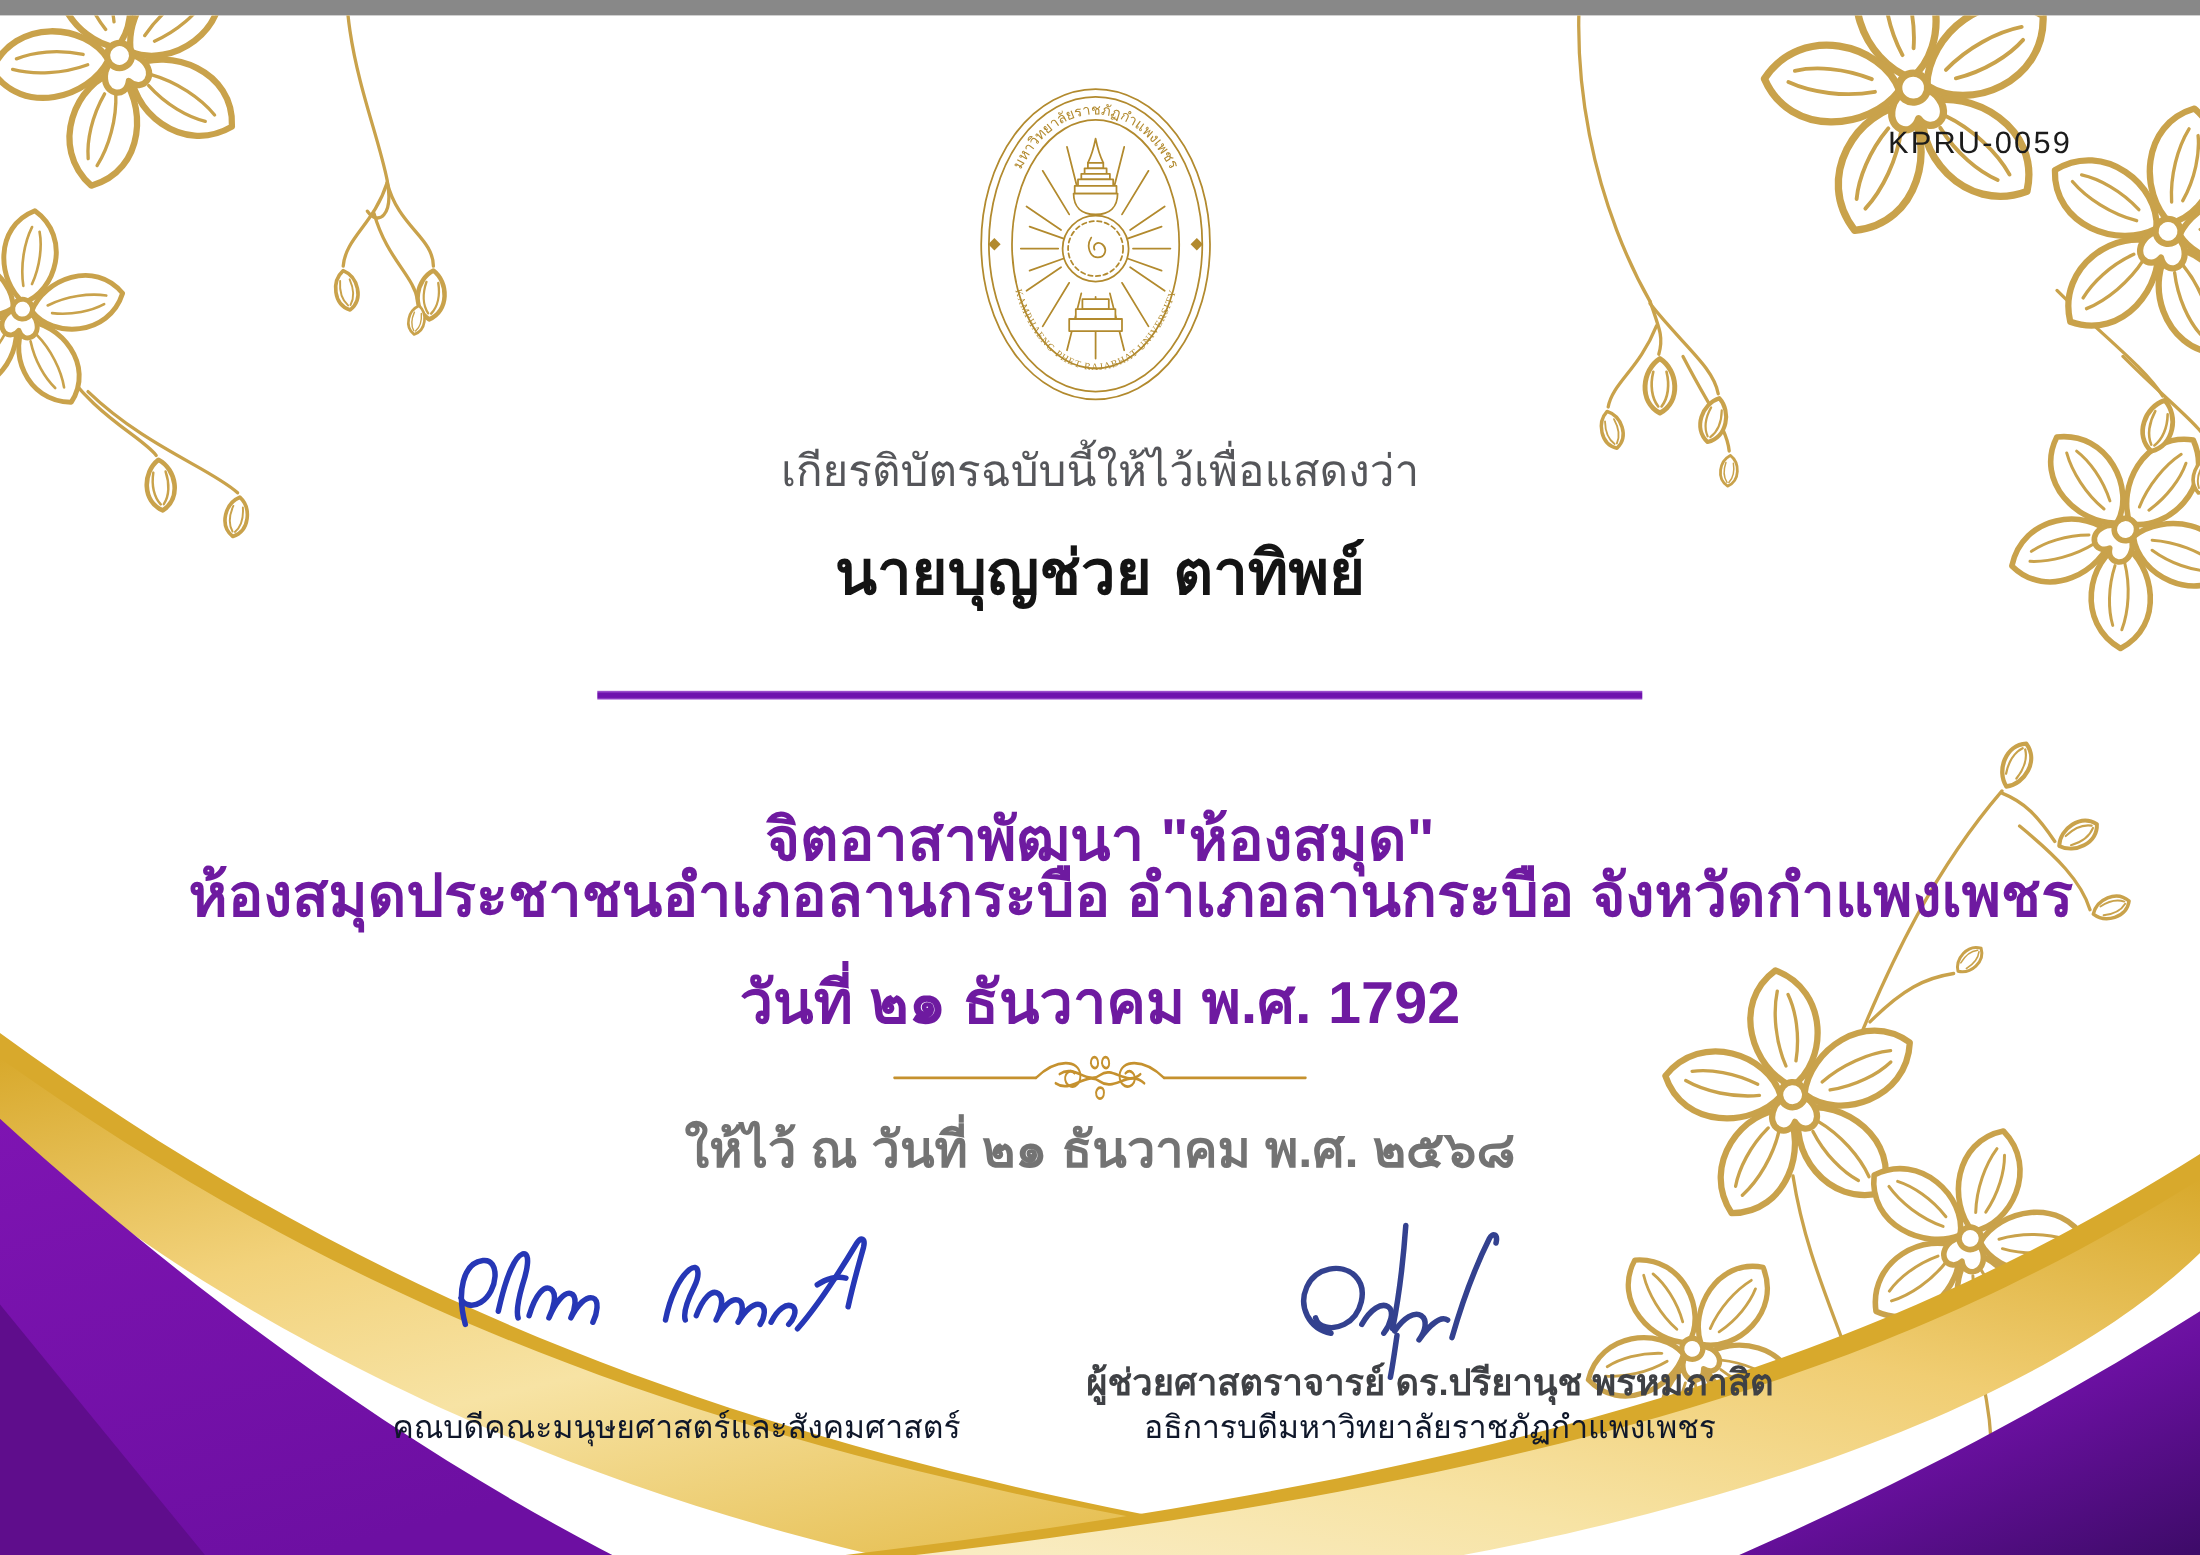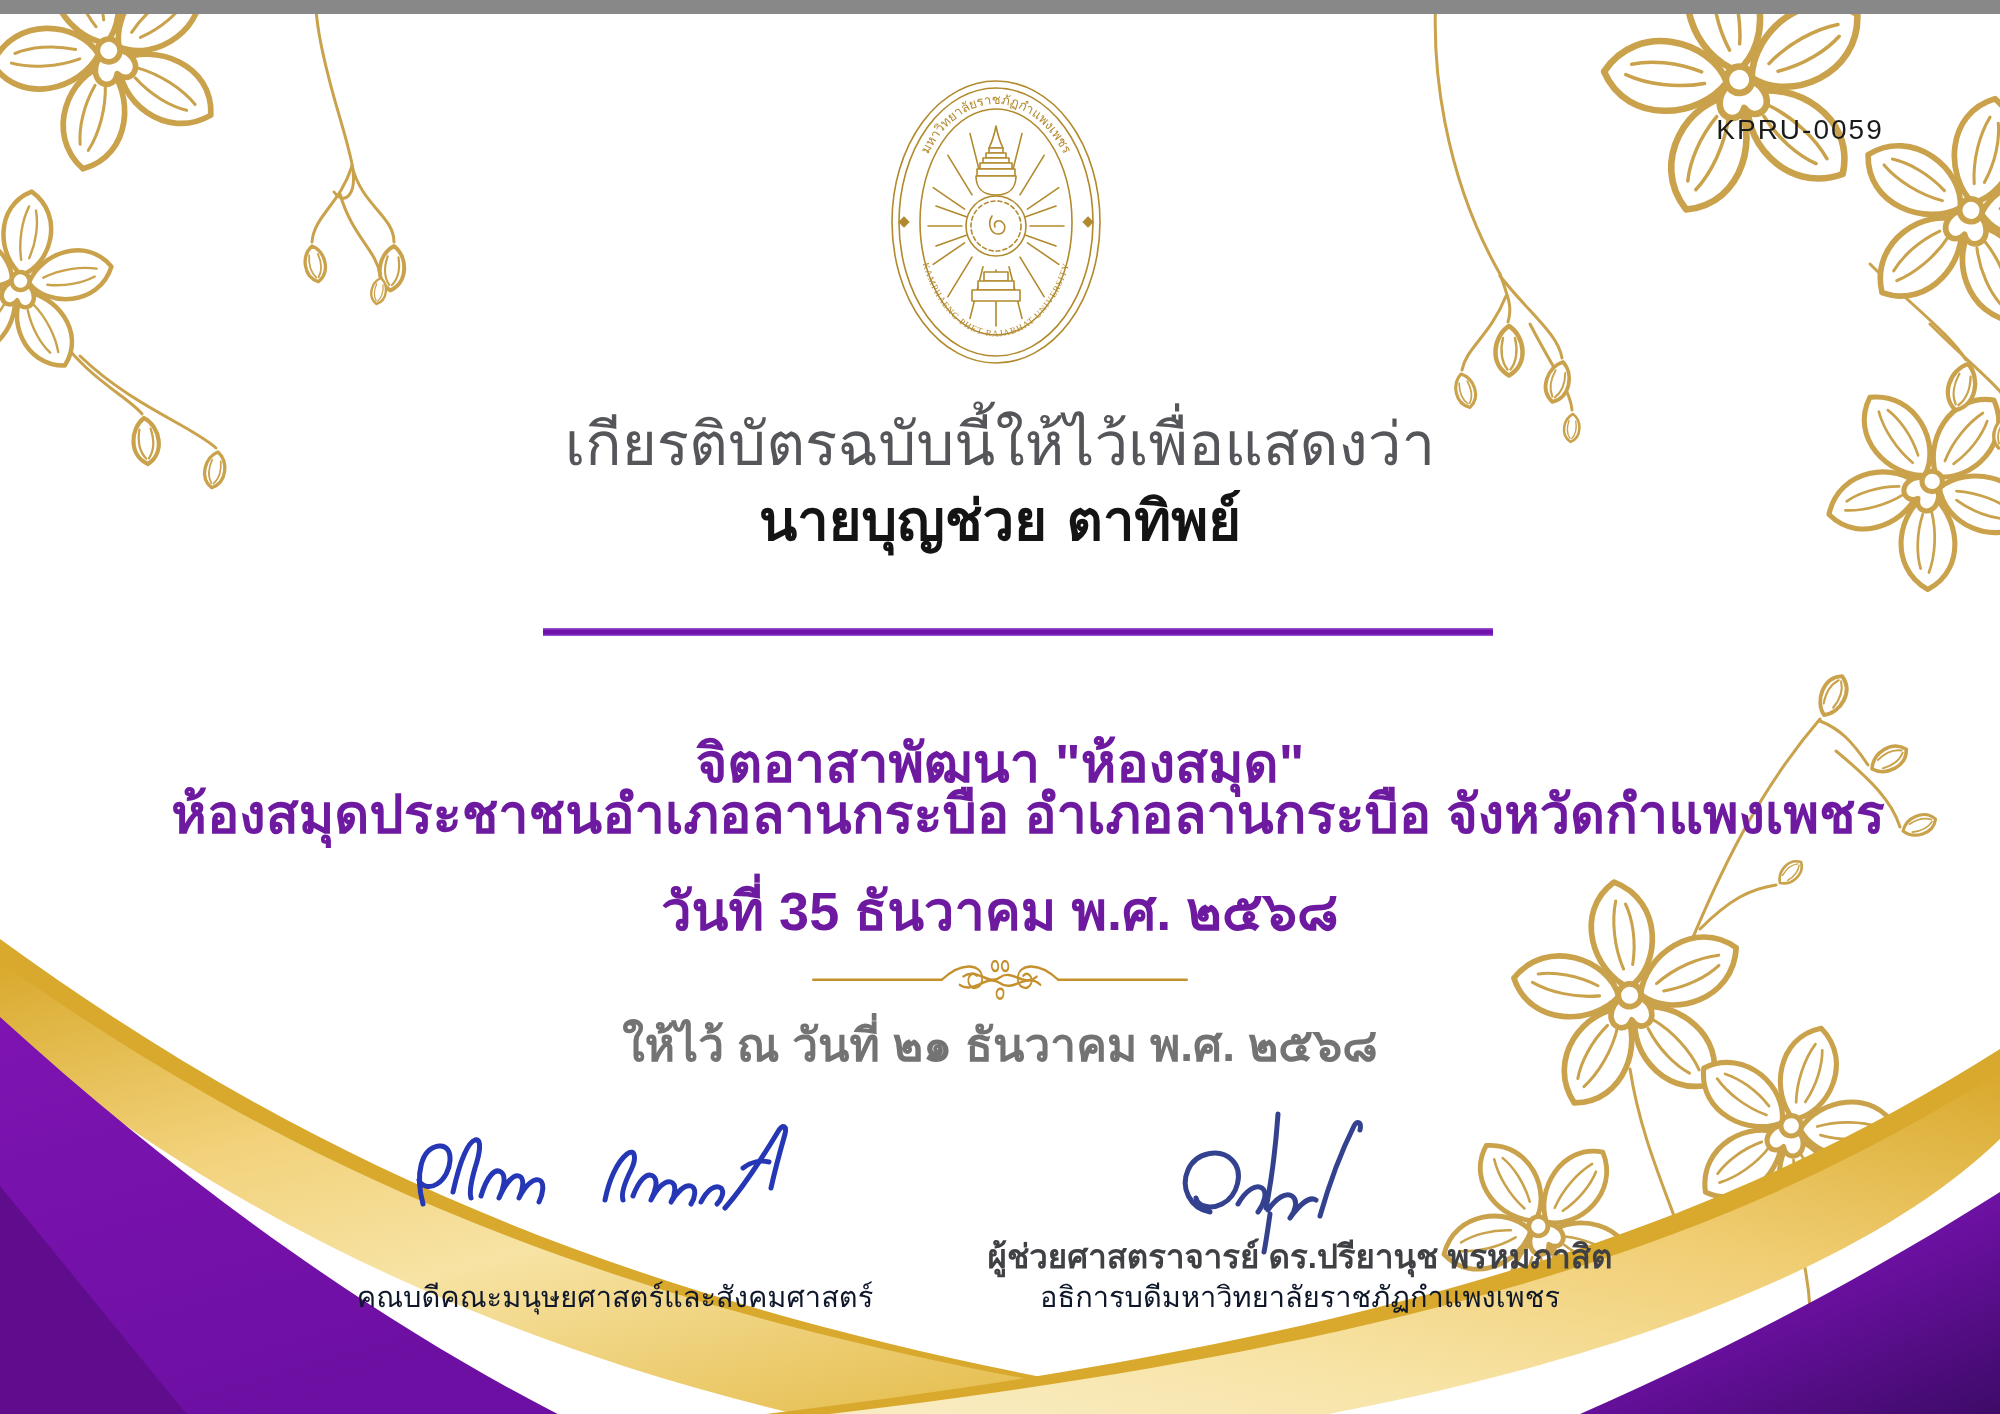--- a/index.html
+++ b/index.html
@@ -13,21 +13,21 @@
   .ribbons{z-index:2;left:0;top:0;}
   .content{z-index:3;}
   
   .gl{fill:none;stroke:#c9a24b;stroke-width:3;stroke-linecap:round;stroke-linejoin:round;}
   .glf{fill:#ffffff;stroke:#c9a24b;stroke-width:3;stroke-linejoin:round;}
   .vein{stroke-width:1.6;}
   
   .line{position:absolute;left:0;width:100%;text-align:center;z-index:3;}
   .code{position:absolute;left:1690px;top:100px;width:220px;text-align:center;
         font-size:28px;letter-spacing:2px;color:#1b1b1b;z-index:3;}
-  .intro{top:382px;font-size:60px;color:#55565a;}
+  .intro{top:382px;font-size:40px;color:#55565a;}
   .name{top:462px;font-size:56px;font-weight:700;color:#141414;
         font-family:"DejaVu Serif","Liberation Serif",serif;}
   .underline{position:absolute;left:543px;top:614px;width:950px;height:8px;z-index:3;
         background:linear-gradient(180deg,#a963d6 0%,#6f12ae 30%,#6f12ae 75%,#a963d6 100%);}
   .participation{top:640px;font-size:48px;color:#55565a;}
   .purple{font-size:54px;font-weight:700;color:#6e1aa0;}
   .project{top:706px;}
   .location{top:757px;padding-left:28px;}
   .pdate{top:854px;}
   .issued{top:994px;font-size:46px;font-weight:700;color:#737373;}
@@ -228,21 +228,21 @@
 
   <div class="line name content">นายบุญช่วย  ตาทิพย์</div>
 
   <div class="underline content"></div>
 
 
   <div class="line purple project content">จิตอาสาพัฒนา "ห้องสมุด"</div>
 
   <div class="line purple location content">ห้องสมุดประชาชนอำเภอลานกระบือ อำเภอลานกระบือ จังหวัดกำแพงเพชร</div>
 
-  <div class="line purple pdate content">วันที่ 35 ธันวาคม พ.ศ. ๒๕๖๘</div>
+  <div class="line purple pdate content">วันที่ ๒๑ ธันวาคม พ.ศ. 1792</div>
 
   <svg class="divider content" viewBox="0 0 640 70" preserveAspectRatio="none">
     <path class="flo" d="M 5 36 H 222"></path>
     <path class="flo" d="M 418 36 H 635"></path>
     <path class="flo" d="M 222 36 C 254 14 288 16 290 33 C 291 45 275 50 268 41 C 263 33 273 25 281 31"></path>
     <path class="flo" d="M 418 36 C 386 14 352 16 350 33 C 349 45 365 50 372 41 C 377 33 367 25 359 31"></path>
     <path class="flo" d="M 252 42 C 276 54 298 28 320 40 C 342 52 364 26 388 42"></path>
     <path class="flo" d="M 258 32 C 280 20 300 44 320 33 C 340 22 360 46 382 32"></path>
     <path class="flo" d="M 306 20 c 0 -9 11 -9 11 0 c 0 7 -9 7 -11 0"></path>
     <path class="flo" d="M 323 20 c 0 -9 11 -9 11 0 c 0 7 -9 7 -11 0"></path>

